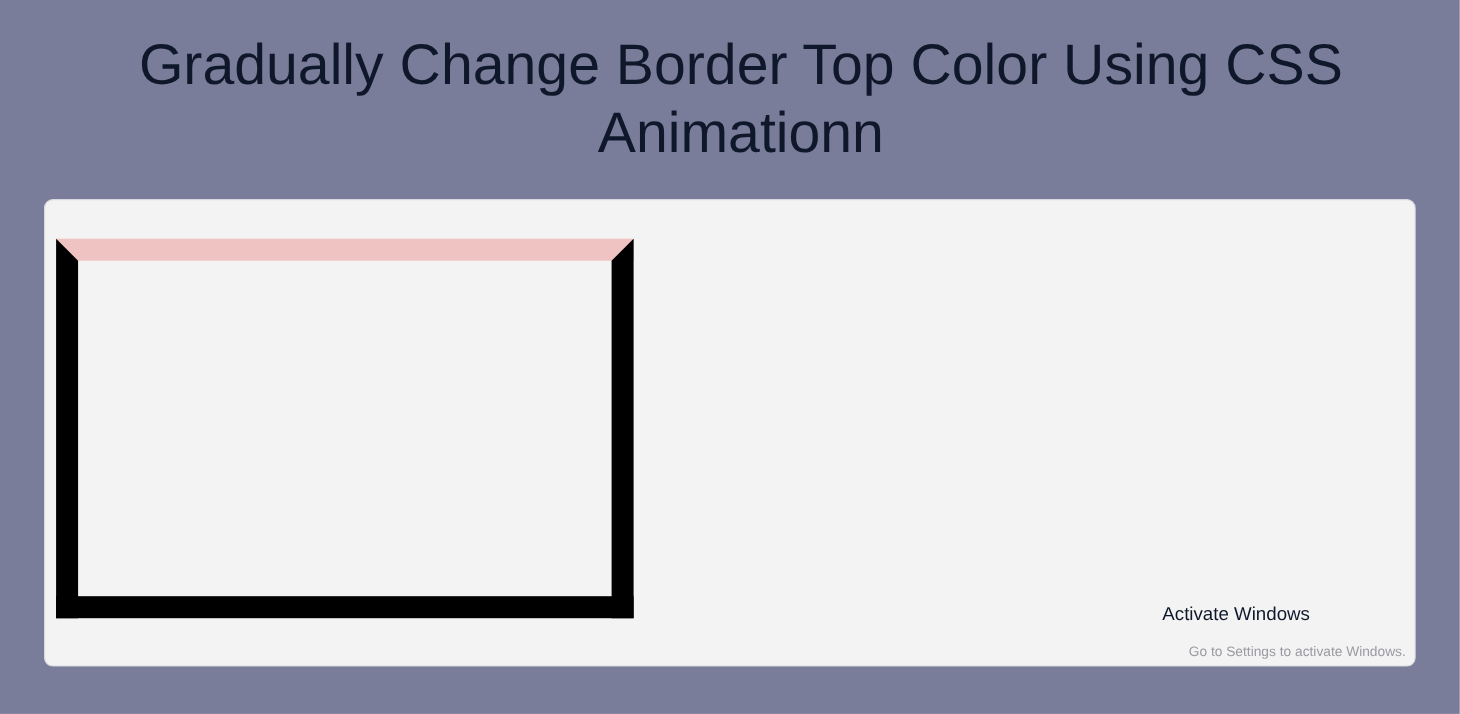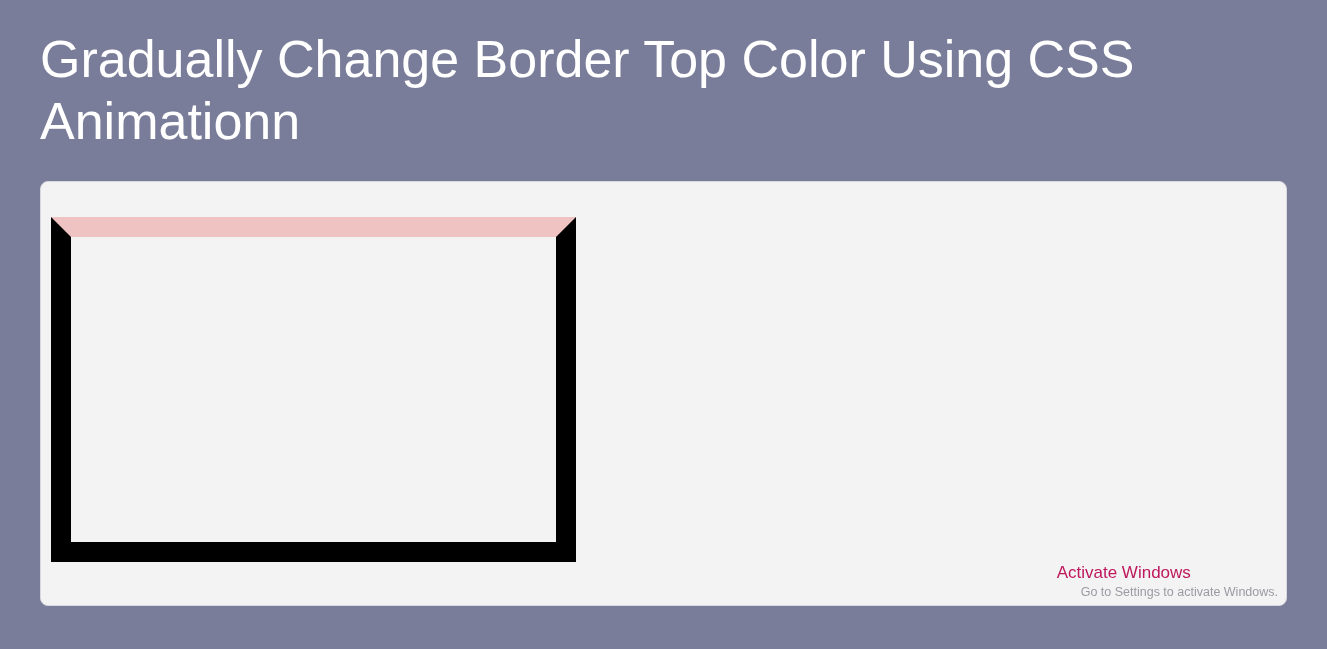--- a/index.html
+++ b/index.html
@@ -11,23 +11,24 @@
     width: 1327px;
     height: 649px;
     overflow: hidden;
   }
   body {
     background: #7a7d99;
     font-family: Arial, Helvetica, sans-serif;
     position: relative;
   }
   .page-title {
-    color: #ffffff;
+    color: #0f172a;
     font-size: 52px;
     font-weight: 400;
+    text-align: center;
     padding: 28px 20px 18px 40px;
     line-height: 1.2;
   }
   .panel {
     background: #f4f3f3;
     margin: 10px 40px 0 40px;
     border-radius: 8px;
     border: 1px solid #d8d8e0;
     height: 425px;
     padding: 35px 10px 10px 10px;
@@ -44,22 +45,22 @@
   .watermark {
     position: absolute;
     right: 8px;
     bottom: 6px;
     text-align: left;
     color: #7f7f88;
     pointer-events: none;
   }
   .watermark .wm-title {
     font-size: 17px;
-    color: #be185d;
-    margin-bottom: 2px;
+    color: #0f172a;
+    margin-bottom: 16px;
   }
   .watermark .wm-sub {
     font-size: 12.5px;
     color: #9a9aa2;
     margin-left: 24px;
   }
 </style>
 </head>
 <body>
 

